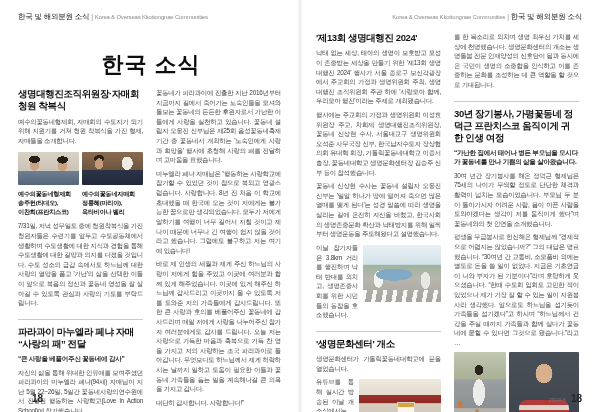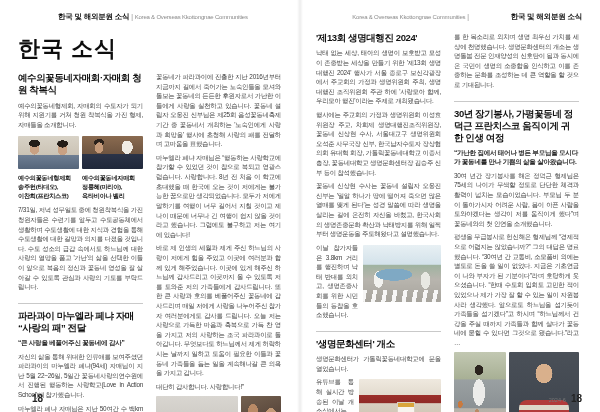--- a/index.html
+++ b/index.html
@@ -10,25 +10,25 @@
     overflow:hidden;margin:0 auto;
   }
   .page{position:absolute;top:0;height:412px;width:300px;padding:12px 16px 10px 18px;}
   #page-left{left:0;}
   #page-right{left:300px;padding:12px 18px 10px 16px;}
   .gutter{position:absolute;left:297px;top:0;width:6px;height:412px;
     background:linear-gradient(90deg,rgba(0,0,0,0) 0%,rgba(0,0,0,.07) 50%,rgba(0,0,0,0) 100%);}
   
   .hdr{white-space:nowrap;font-size:7.5px;letter-spacing:-0.2px;}
   .hdr-right{text-align:right;}
-  .hdr .ko{font-weight:bold;color:#111;margin-left:40px;}
+  .hdr .ko{font-weight:normal;color:#111;}
   .hdr .en{font-size:6px;color:#8a8a8a;}
   .hdr .sep{color:#8a8a8a;font-size:6.5px;}
   
-  .page-title{font-size:22px;font-weight:800;color:#0d0d0d;letter-spacing:1px;margin:12px 0 8px;}
+  .page-title{font-size:22px;font-weight:800;color:#0d0d0d;letter-spacing:1px;margin:28px 0 8px;text-align:center;}
   
   .cols{display:flex;gap:13px;}
   .col{width:125px;display:flex;flex-direction:column;overflow:hidden;}
   .col-tall{height:372px;}
   .col-tall-r{height:386px;}
   h2.sec{font-size:9.5px;line-height:1.3;font-weight:800;color:#121212;margin:0 0 4px;letter-spacing:-0.4px;}
   p.body{font-size:6.4px;line-height:1.5;margin:0 0 4px;text-align:justify;letter-spacing:-0.25px;color:#3c3c3c;}
   p.quote-line{font-size:6.6px;font-weight:bold;color:#2a2a2a;margin:0 0 4px;letter-spacing:-0.3px;}
   .rule{border-top:1px solid #c9c9c9;margin:7px 0 6px;}
   
@@ -111,21 +111,21 @@
       <span class="ko">한국 및 해외분원 소식</span>
       <span class="sep">|</span>
       <span class="en">Korea &amp; Overseas Kkottongnae Communities</span>
     </div>
 
     <div class="page-title">한국 소식</div>
 
     <div class="cols">
 
       <div class="col col-tall">
-        <h2 class="sec">예수의꽃동네자매회·자매회 청원 착복식</h2>
+        <h2 class="sec">생명대행진조직위원장·자매회 청원 착복식</h2>
         <p class="body">예수의꽃동네형제회, 자매회의 수도자가 되기 위해 지원기를 거쳐 청원 착복식을 가진 형제, 자매들을 소개합니다.</p>
 
         <div class="photo-row">
           <div class="photo ph-brothers"></div>
           <div class="photo ph-sisters"></div>
         </div>
         <div class="cap-row">
           <div class="cap">예수의꽃동네형제회
 송주헌(타대오),
 이찬희(프란치스코)</div>

